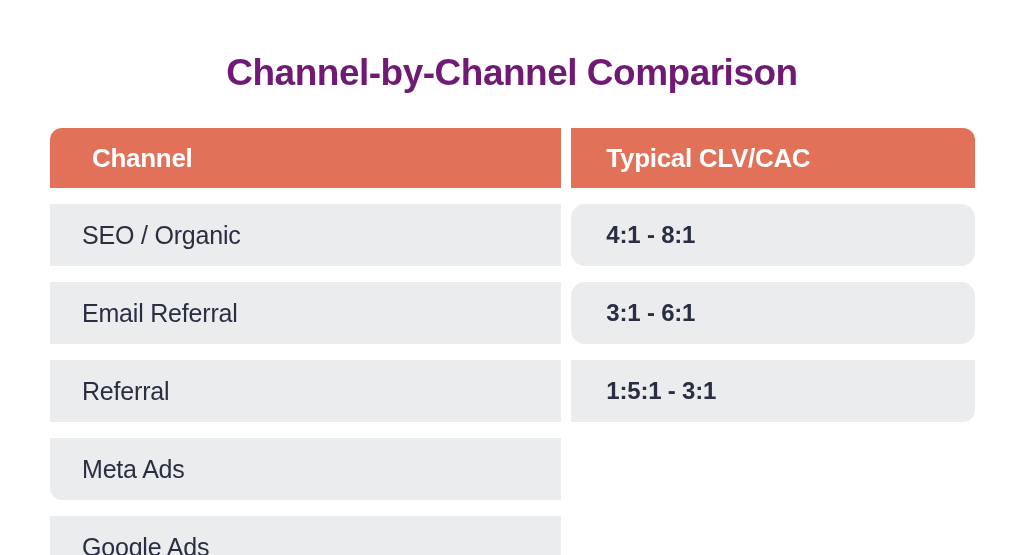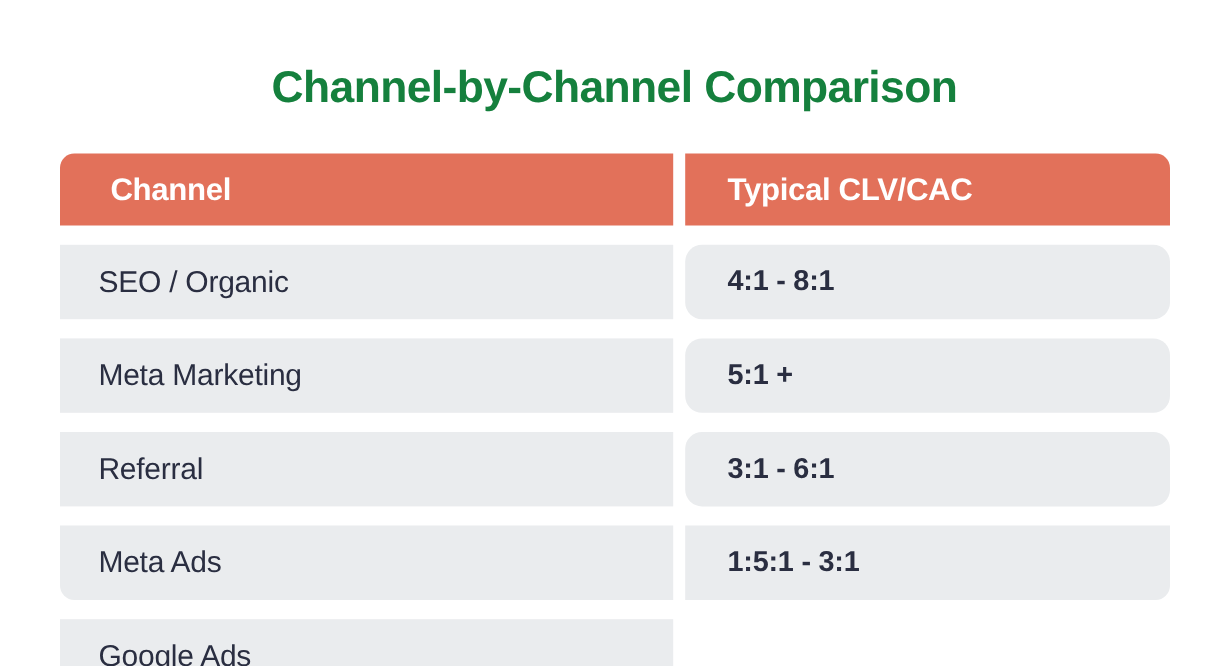--- a/index.html
+++ b/index.html
@@ -23,21 +23,21 @@
 
   .title {
     position: absolute;
     top: 50px;
     left: 0;
     width: 1024px;
     text-align: center;
     font-size: 37px;
     font-weight: bold;
     letter-spacing: -0.5px;
-    color: #15803d;
+    color: #701a75;
     line-height: 46px;
     white-space: nowrap;
   }
 
   .table {
     position: absolute;
     left: 50px;
     top: 128px;
     width: 925px;
     display: flex;
@@ -101,28 +101,27 @@
 
 <div class="page">
 
   <div class="title">Channel-by-Channel Comparison</div>
 
   <div class="table">
 
     <div class="col col-channel">
       <div class="head-cell">Channel</div>
       <div class="body-cell">SEO / Organic</div>
-      <div class="body-cell">Meta Marketing</div>
+      <div class="body-cell">Email Referral</div>
       <div class="body-cell">Referral</div>
       <div class="body-cell last">Meta Ads</div>
       <div class="body-cell">Google Ads</div>
     </div>
 
     <div class="col col-value">
       <div class="head-cell">Typical CLV/CAC</div>
       <div class="body-cell">4:1 - 8:1</div>
-      <div class="body-cell">5:1 +</div>
       <div class="body-cell">3:1 - 6:1</div>
       <div class="body-cell last">1:5:1 - 3:1</div>
     </div>
 
   </div>
 </div>
 
 </body></html>

